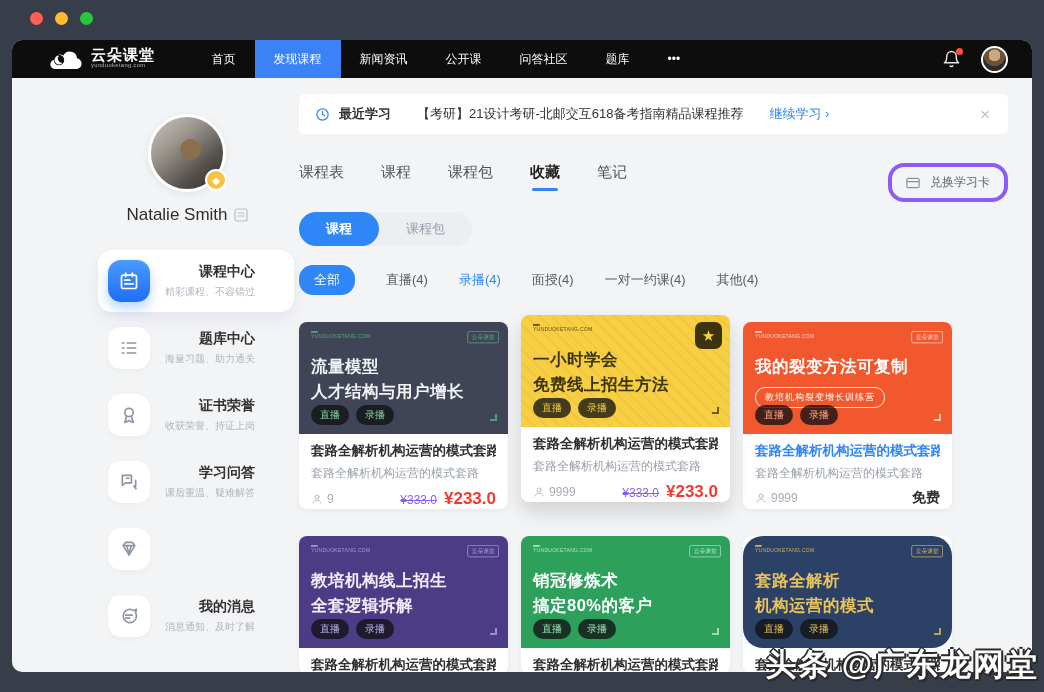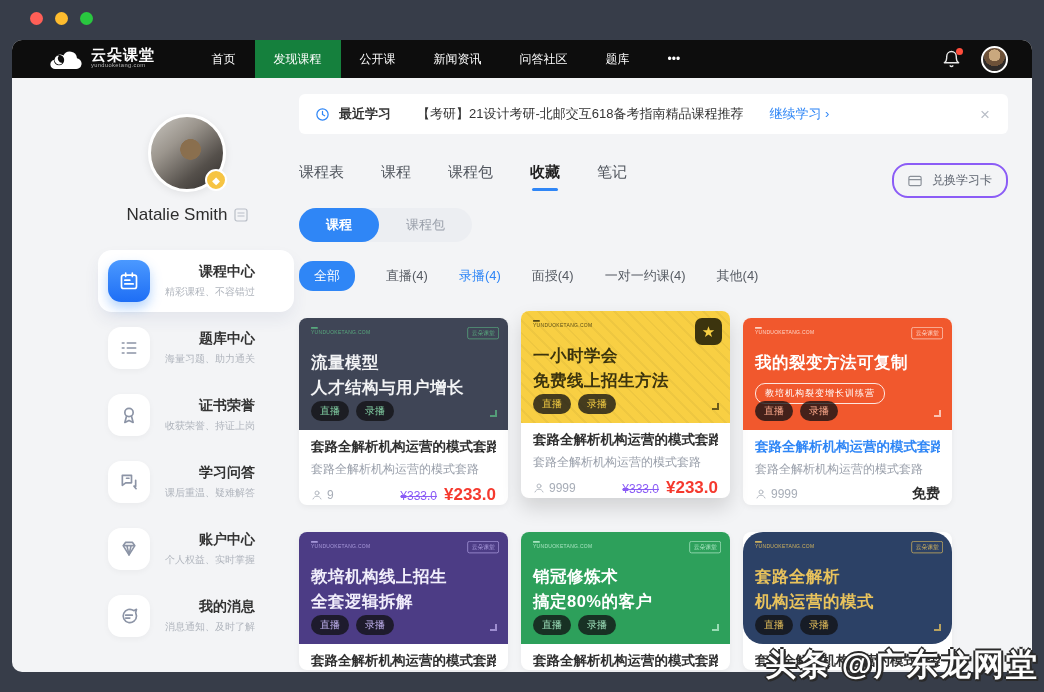--- a/index.html
+++ b/index.html
@@ -19,21 +19,21 @@
     background:#f3f4f6; border-radius:10px; overflow:hidden;
   }
 
   
   .navbar { height:38px; background:#0d0d0d; display:flex; align-items:center; padding:0 24px 0 38px; }
   .logo { display:flex; align-items:center; gap:7px; }
   .logo-text-main { color:#fff; font-size:15px; font-weight:bold; letter-spacing:1px; line-height:14px; }
   .logo-text-sub { color:#b9b9b9; font-size:8px; transform:scale(0.72); transform-origin:left top; letter-spacing:.5px; }
   .nav-items { display:flex; margin-left:26px; height:38px; }
   .nav-item { padding:0 19px; display:flex; align-items:center; color:#fefefe; font-size:12px; cursor:pointer; white-space:nowrap; }
-  .nav-item.active { background:#15803d; }
+  .nav-item.active { background:#3b82f6; }
   .nav-right { margin-left:auto; display:flex; align-items:center; gap:20px; }
   .bell-wrap { position:relative; width:19px; height:19px; }
   .bell-dot { position:absolute; top:-2px; right:-2px; width:7px; height:7px; border-radius:50%; background:#ff4d3c; }
   .nav-avatar { width:27px; height:27px; border-radius:50%; border:2px solid #fff;
     background:radial-gradient(circle at 50% 32%, #c9a87e 0 30%, #6d5138 31% 55%, #2e2a28 56% 100%); }
 
   
   .content { display:flex; height:594px; }
   .sidebar { width:270px; flex-shrink:0; }
   .main { flex:1; padding:16px 24px 0 17px; }
@@ -70,21 +70,21 @@
   .recent-action { color:#2f86f6; margin-left:26px; cursor:pointer; }
   .recent-close { margin-left:auto; color:#b9bec7; font-size:17px; cursor:pointer; line-height:1; }
 
   
   .tabs-row { display:flex; align-items:flex-start; margin-top:29px; }
   .tab { font-size:15px; color:#4f545c; margin-right:37px; padding-bottom:9px; position:relative; cursor:pointer; }
   .tab.active { color:#1f1f1f; font-weight:bold; }
   .tab.active::after { content:""; position:absolute; left:50%; transform:translateX(-50%); bottom:0;
     width:26px; height:3px; border-radius:2px; background:#2f86f6; }
   .exchange-btn { margin-left:auto; display:flex; align-items:center; gap:10px;
-    border:2px solid #8b5cf6; border-radius:16px; padding:7px 14px; font-size:12px; color:#5f6570;
+    border:4px solid #8b5cf6; border-radius:16px; padding:7px 14px; font-size:12px; color:#5f6570;
     cursor:pointer; background:transparent; }
 
   
   .toggle-row { margin-top:10px; display:inline-flex; background:#eceef2; border-radius:17px; }
   .toggle-pill { padding:8px 27px; font-size:13px; border-radius:17px; color:#9aa0ab; cursor:pointer; }
   .toggle-pill.active { background:#2f86f6; color:#fff; font-weight:bold; }
 
   
   .filter-row { margin-top:19px; display:flex; align-items:center; gap:31px; font-size:13px; color:#515archive archive66; color:#565b63; }
   .filter { cursor:pointer; color:#565b63; }
@@ -171,22 +171,22 @@
         </svg>
       </span>
       <span>
         <div class="logo-text-main">云朵课堂</div>
         <div class="logo-text-sub">yunduoketang.com</div>
       </span>
     </div>
     <div class="nav-items">
       <div class="nav-item">首页</div>
       <div class="nav-item active">发现课程</div>
+      <div class="nav-item">新闻资讯</div>
       <div class="nav-item">公开课</div>
-      <div class="nav-item">新闻资讯</div>
       <div class="nav-item">问答社区</div>
       <div class="nav-item">题库</div>
       <div class="nav-item">•••</div>
     </div>
     <div class="nav-right">
       <div class="bell-wrap">
         <svg width="19" height="19" viewBox="0 0 24 24" fill="none" stroke="#e8e8e8" stroke-width="1.8" stroke-linecap="round" stroke-linejoin="round">
           <path d="M18 8a6 6 0 0 0-12 0c0 7-3 8-3 8h18s-3-1-3-8"></path>
             <path d="M13.7 20a2 2 0 0 1-3.4 0"></path>
         </svg>
@@ -261,24 +261,20 @@
             <div class="mi-title">学习问答</div>
             <div class="mi-sub">课后重温、疑难解答</div>
           </span>
         </div>
         <div class="menu-item">
           <span class="mi-icon">
             <svg width="20" height="20" viewBox="0 0 24 24" fill="none" stroke="currentColor" stroke-width="2" stroke-linejoin="round">
               <path d="M5 8l3-4h8l3 4-7 11z"></path>
                 <path d="M5 8h14M9.5 8 12 19 14.5 8"></path>
             </svg>
-          </span>
-          <span>
-            <div class="mi-title">账户中心</div>
-            <div class="mi-sub">个人权益、实时掌握</div>
           </span>
         </div>
         <div class="menu-item">
           <span class="mi-icon">
             <svg width="20" height="20" viewBox="0 0 24 24" fill="none" stroke="currentColor" stroke-width="2" stroke-linecap="round" stroke-linejoin="round">
               <path d="M21 12a8 8 0 1 1-3.2-6.4L21 4l-1 4z"></path>
                 <path d="M8 11h8M8 14.5h5"></path>
             </svg>
           </span>
           <span>

